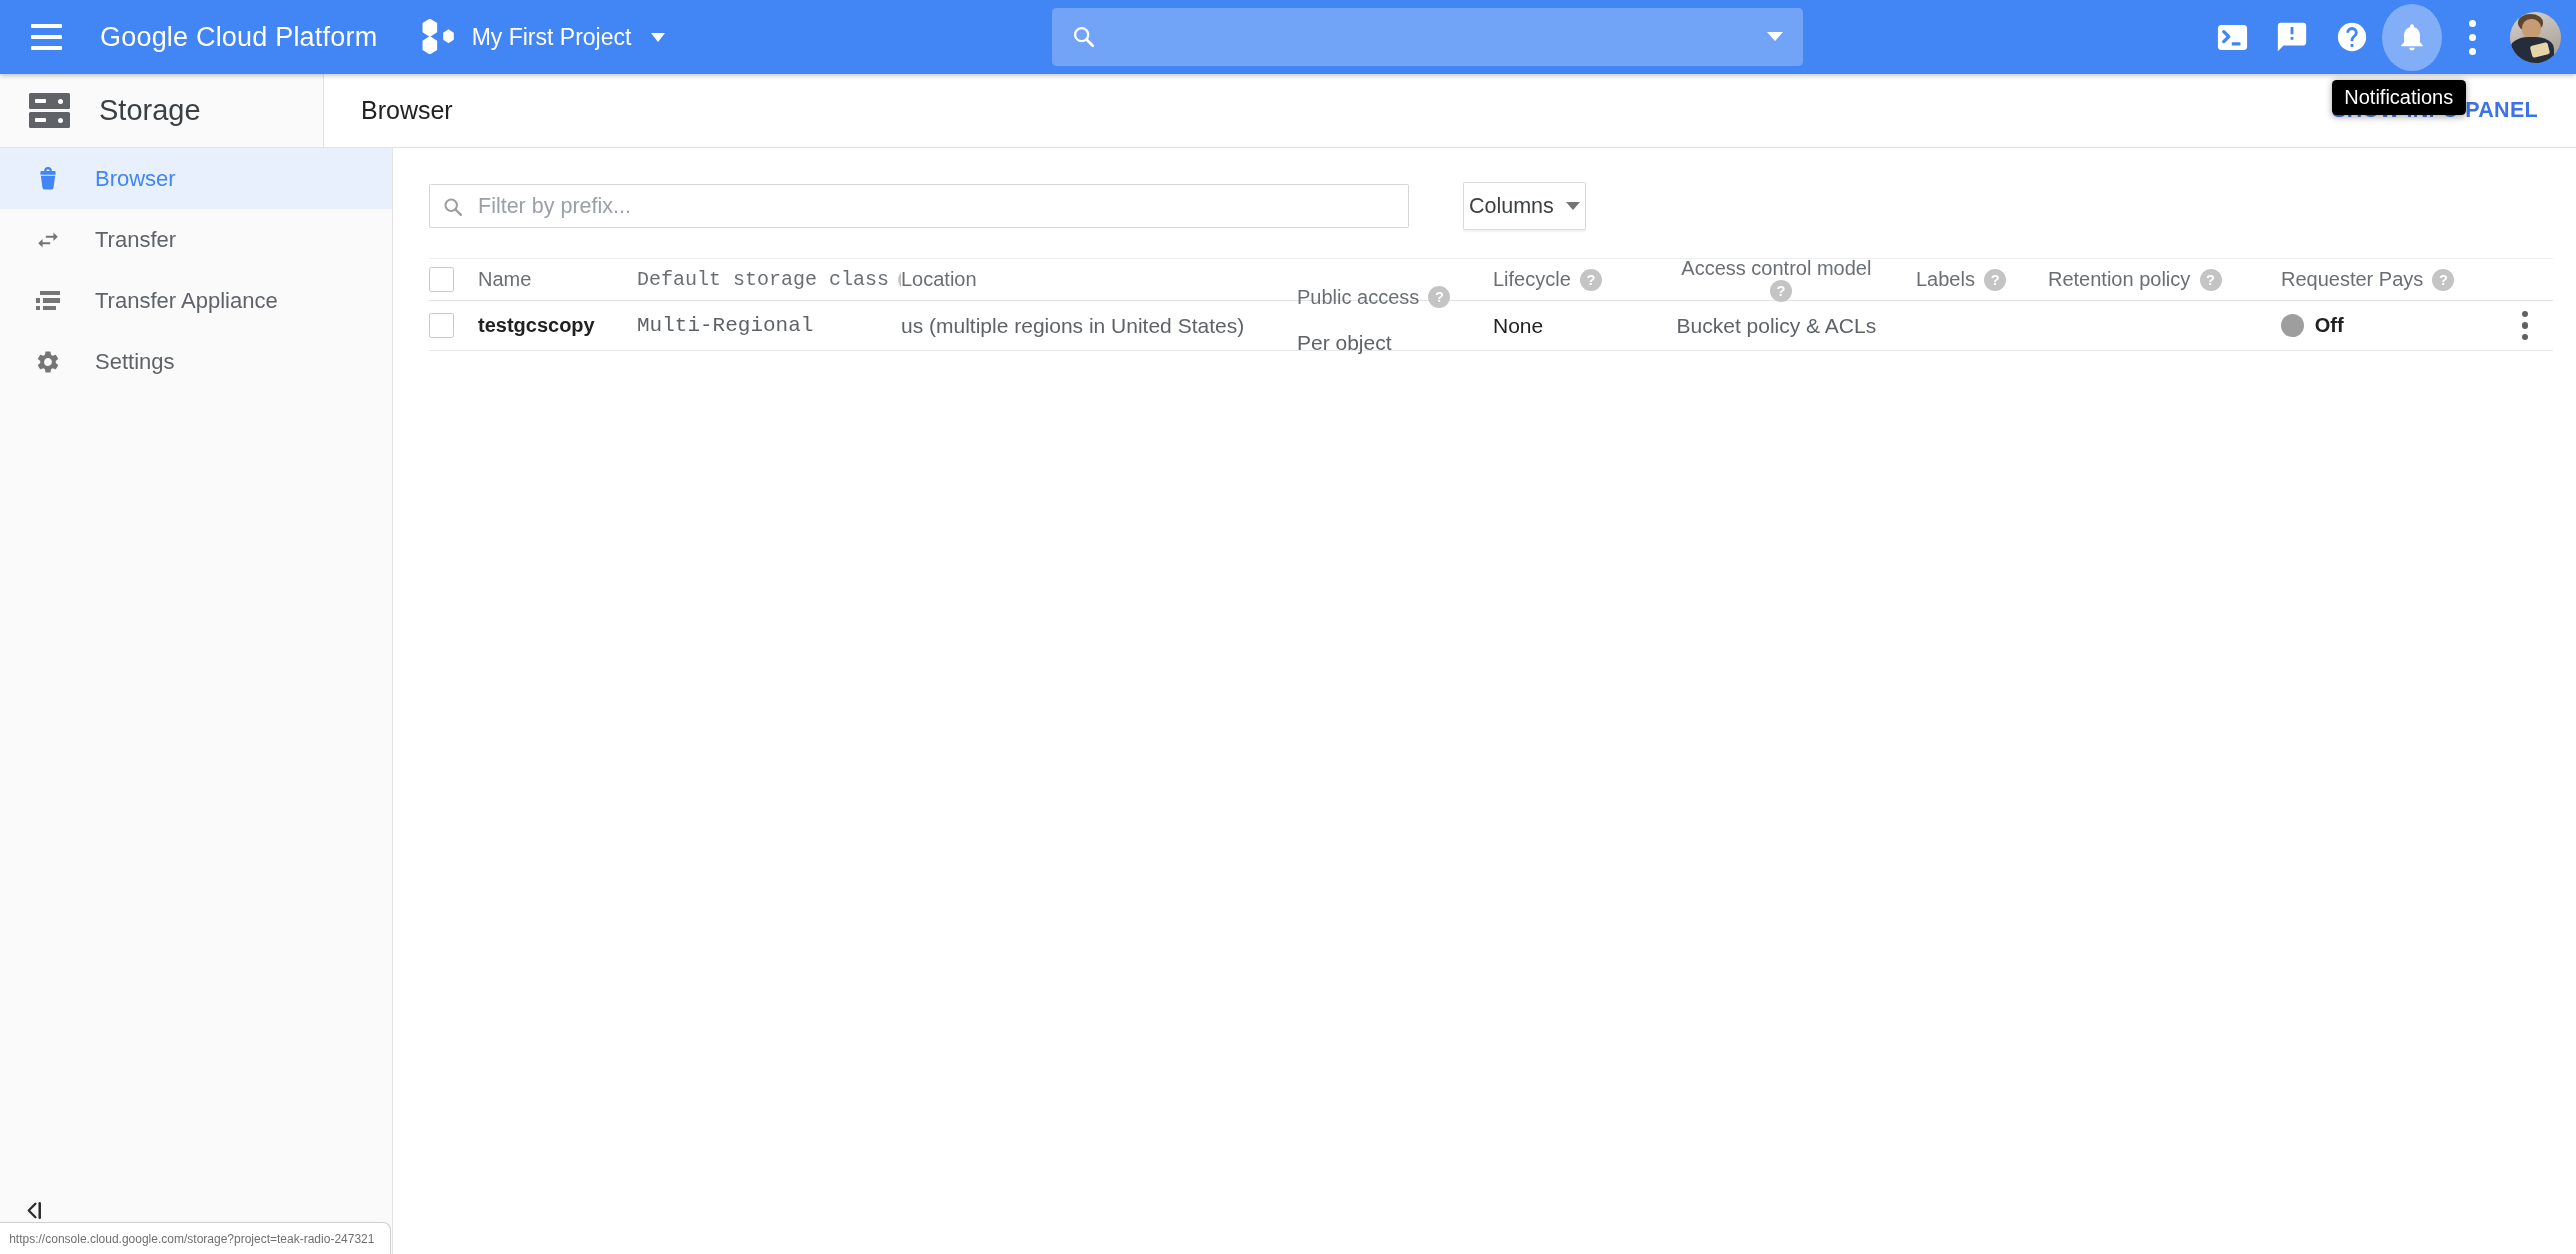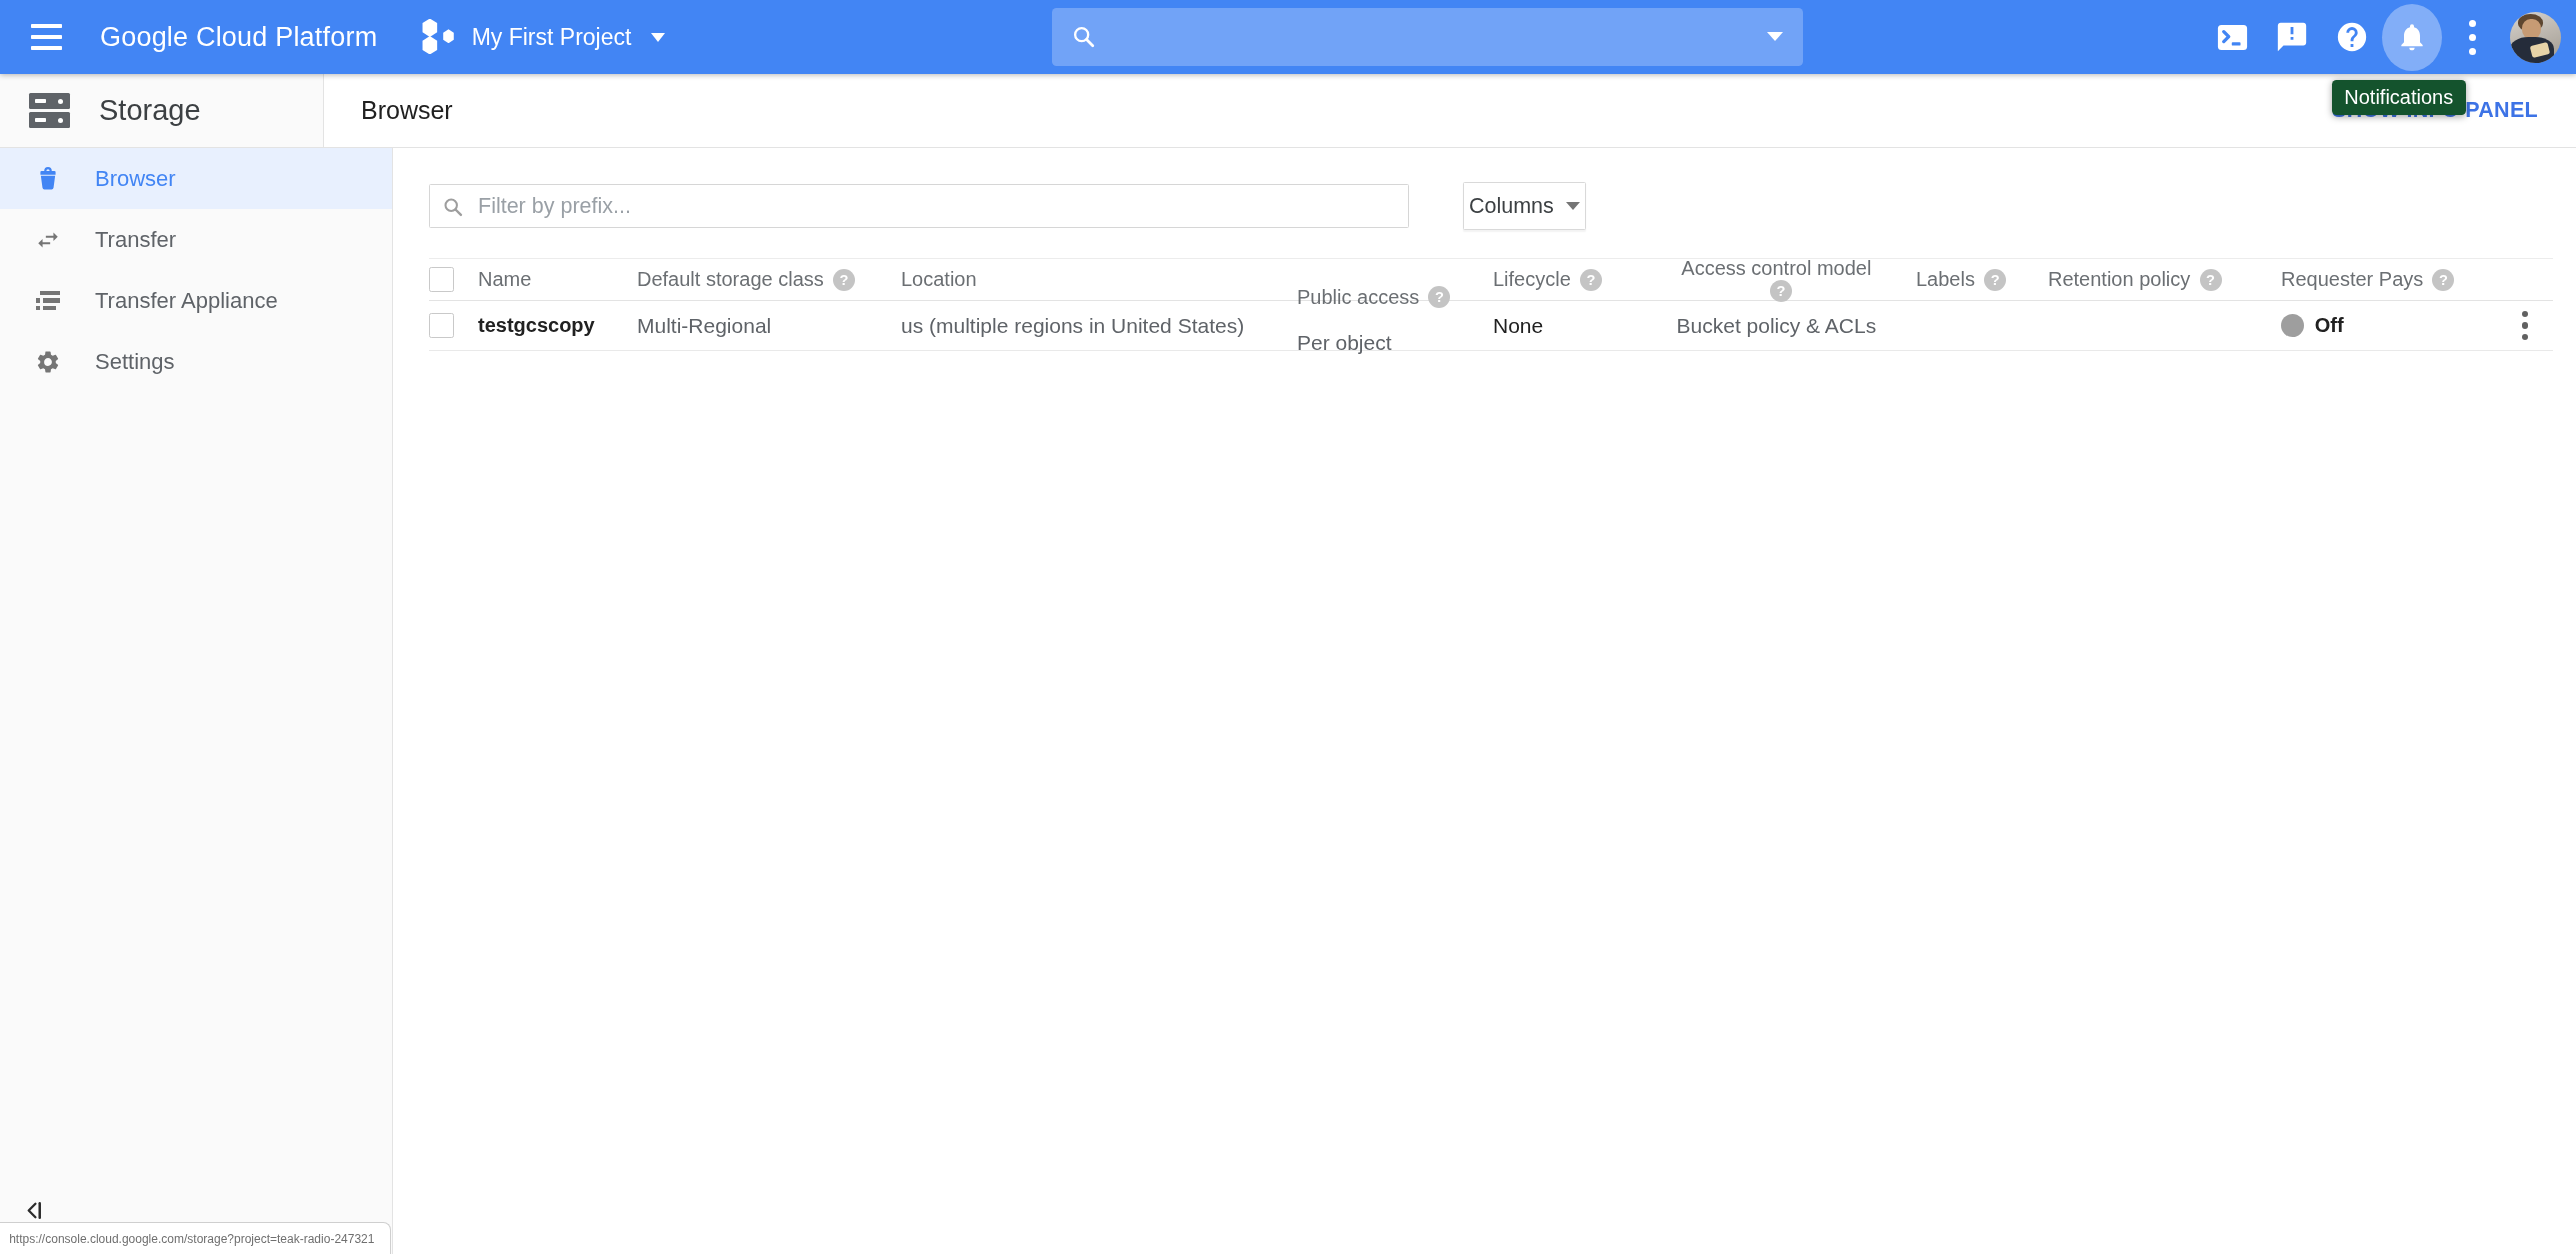--- a/index.html
+++ b/index.html
@@ -35,21 +35,21 @@
   .avatar{width:51px;height:51px;border-radius:50%;overflow:hidden;position:relative;
           background:linear-gradient(160deg,#d8d4cf 0%,#beb8b0 45%,#a09a90 100%);cursor:pointer;}
   .avatar .hair{position:absolute;left:8.4px;top:2.3px;width:24.5px;height:17px;background:#5d4630;border-radius:50% 50% 42% 42%;}
   .avatar .head{position:absolute;left:12.3px;top:7.7px;width:18.4px;height:20px;background:#c79b74;border-radius:46%;}
   .avatar .torso{position:absolute;left:0px;top:25px;width:44px;height:28px;background:#252c3a;border-radius:42% 42% 0 0;}
   .avatar .paper{position:absolute;left:21.5px;top:32px;width:18.4px;height:12.3px;background:#e6d3a8;
                  border-radius:2.3px;transform:rotate(-14deg);}
 
   
   .tooltip{position:absolute;left:2332px;top:80px;height:35px;line-height:35px;padding:0 12.3px;
-           background:#14532d;color:#fff;font-size:20px;border-radius:4.6px;z-index:40;
+           background:#000000;color:#fff;font-size:20px;border-radius:4.6px;z-index:40;
            box-shadow:0 1.5px 7px rgba(0,0,0,.35);white-space:nowrap;}
 
   
   .subheader{position:absolute;top:74px;left:0;right:0;height:74px;display:flex;z-index:20;}
   .side-head{width:324px;box-sizing:border-box;background:#fafafa;border-bottom:1.5px solid #e3e3e3;
              border-right:1.5px solid #e3e3e3;display:flex;align-items:center;padding-left:29px;}
   .storage-logo{margin-right:29px;display:flex;flex-direction:column;gap:3.8px;}
   .drive{position:relative;width:41px;height:15.3px;background:#5f6368;border-radius:1.5px;}
   .drive .dash{position:absolute;left:6.1px;top:5.4px;width:10.7px;height:4.6px;background:#fff;border-radius:0.8px;}
   .drive .dot{position:absolute;right:7px;top:5.4px;width:5.4px;height:5.4px;background:#fff;border-radius:50%;}
@@ -93,21 +93,21 @@
   .section-label{margin-top:38px;font-size:21px;color:#212121;}
 
   .table{margin-top:28px;}
   .thead{display:flex;align-items:center;height:41px;border-top:1.5px solid #ececec;border-bottom:1.5px solid #e3e3e3;
          color:#6b6f73;font-size:20px;}
   .trow{display:flex;align-items:center;height:49px;border-bottom:1.5px solid #e9e9e9;
         color:#5f6368;font-size:21px;}
   .cell{box-sizing:border-box;padding-right:12.3px;white-space:nowrap;overflow:hidden;display:flex;align-items:center;}
   .c-check{width:49px;}
   .c-name{width:159px;}
-  .c-class{width:264px;}
+  .c-class{width:264px;font-family:Liberation Mono, monospace;}
   .c-loc{width:396px;}
   .c-pub{width:196px;margin-top:35px;}
   .c-life{width:156px;}
   .c-acm{width:267px;flex-direction:column;}
   .c-lab{width:132px;}
   .c-ret{width:233px;}
   .c-rp{width:205px;}
   .c-menu{flex:1;display:flex;justify-content:flex-end;padding-right:20px;}
   .help-ic{width:22px;height:22px;border-radius:50%;background:#c4c4c4;color:#fff;font-size:14.6px;font-weight:700;
            display:inline-flex;align-items:center;justify-content:center;margin-left:9.2px;flex:0 0 auto;cursor:pointer;}

